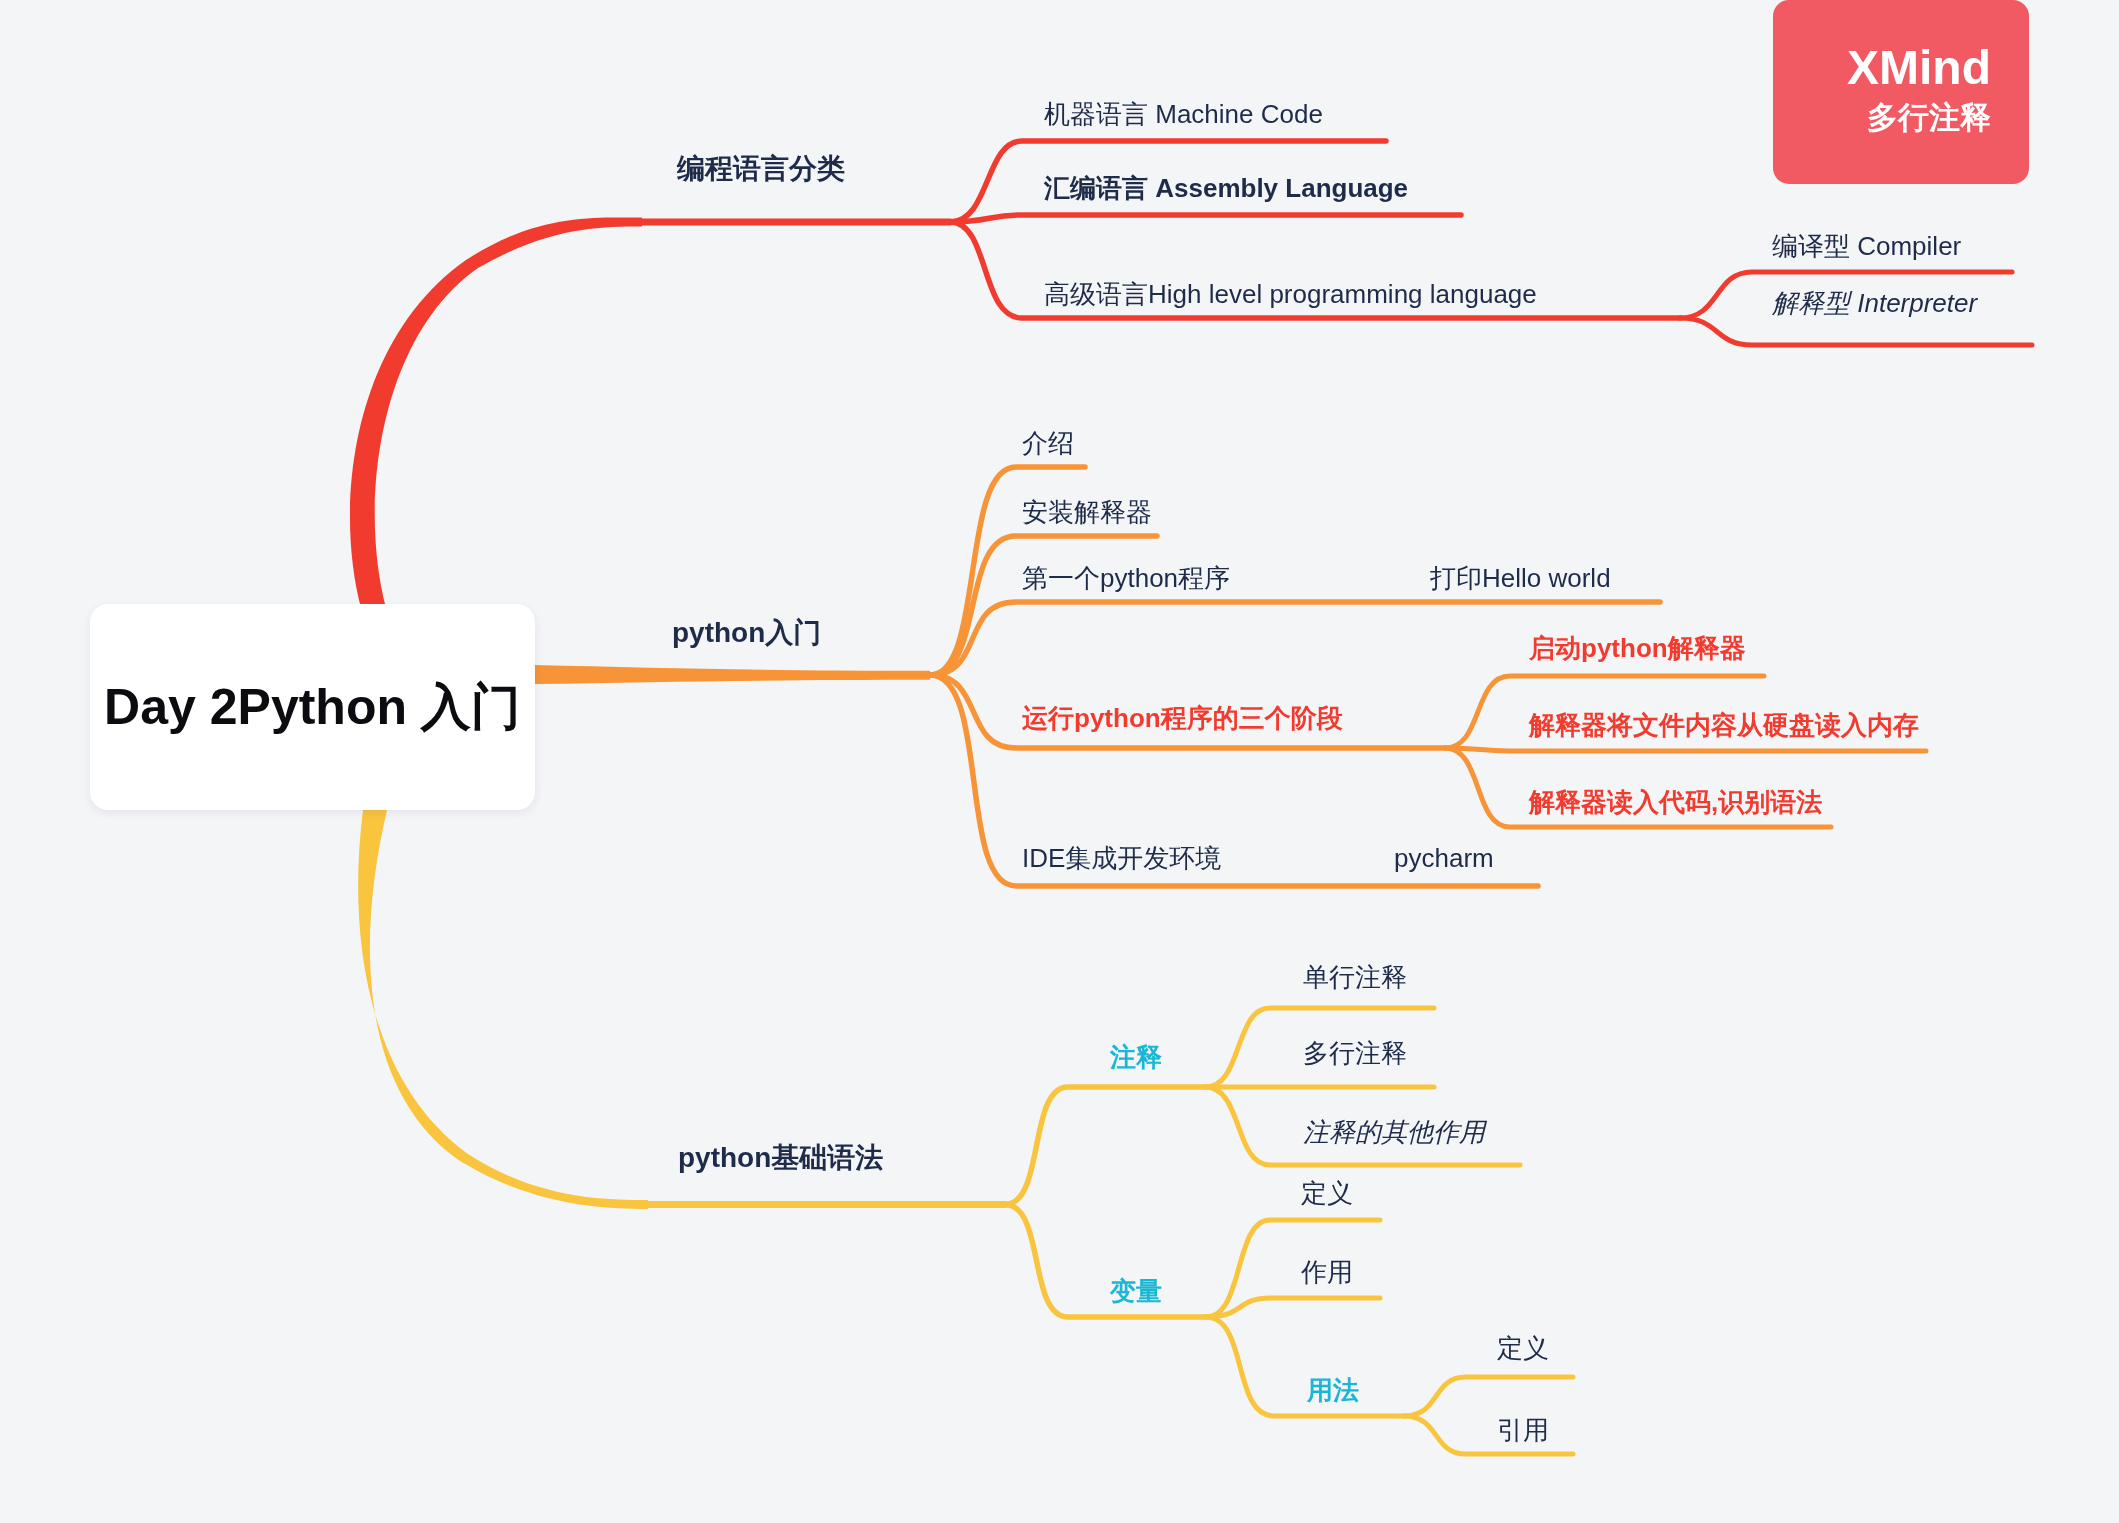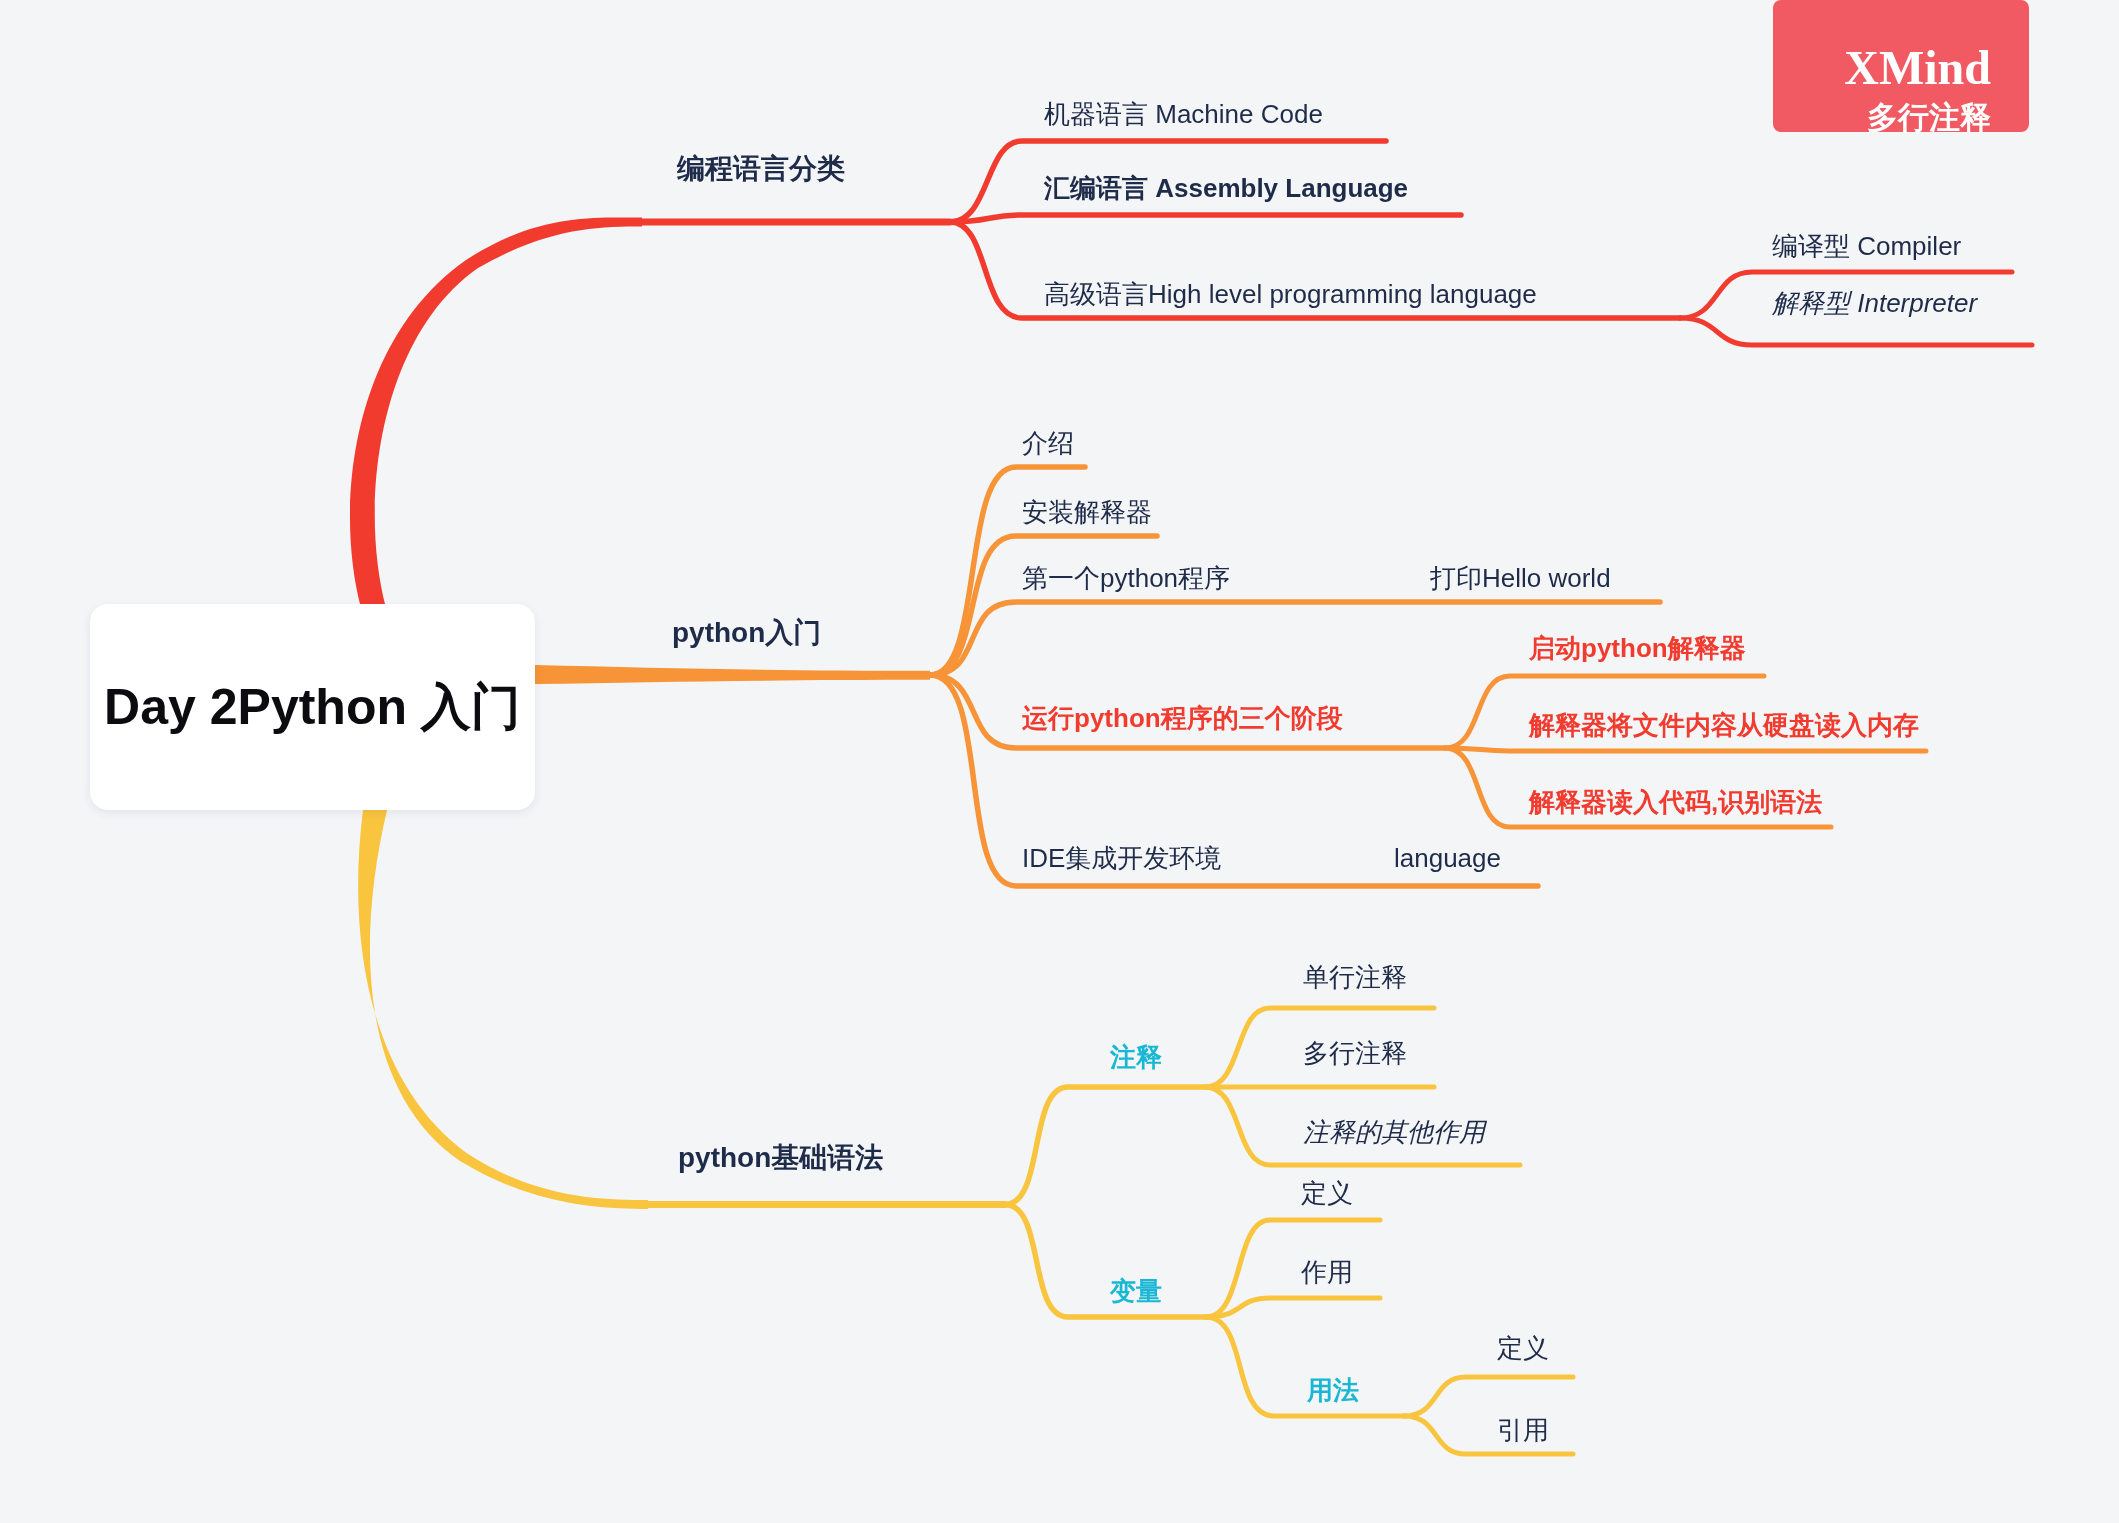--- a/index.html
+++ b/index.html
@@ -15,24 +15,24 @@
   .topic.red-bold{color:#f23b2f;font-weight:bold;}
   .topic.cyan-bold{color:#1ab7d5;font-weight:bold;}
   .root-node{
     position:absolute;left:90px;top:604px;width:445px;height:206px;
     background:#ffffff;border-radius:18px;
     box-shadow:0 3px 10px rgba(30,43,73,.08);
     display:flex;flex-direction:row;align-items:center;justify-content:center;
   }
   .root-node .line{font-size:50px;line-height:68px;font-weight:bold;color:#0c0c10;}
   .badge{
-    position:absolute;left:1773px;top:0;width:256px;height:132px;
-    background:#f15a62;border-radius:8px;
+    position:absolute;left:1773px;top:0;width:256px;height:184px;
+    background:#f15a62;border-radius:16px;
     display:flex;flex-direction:column;align-items:flex-end;
-    padding:42px 38px 0 0;box-sizing:border-box;font-family:Liberation Serif, serif;
+    padding:42px 38px 0 0;box-sizing:border-box;
   }
   .badge .t{color:#ffffff;font-weight:bold;font-size:48px;line-height:52px;}
   .badge .m{color:#ffffff;font-weight:bold;font-size:31px;line-height:40px;margin-top:4px;}
 </style>
 </head>
 <body>
 
 <div class="canvas">
 
   <svg class="wires" width="2119" height="1523" viewBox="0 0 2119 1523" fill="none">
@@ -90,21 +90,21 @@
   <div class="topic main" style="left:672px;top:610px;">python入门</div>
   <div class="topic" style="left:1022px;top:425px;">介绍</div>
   <div class="topic" style="left:1022px;top:494px;">安装解释器</div>
   <div class="topic" style="left:1022px;top:560px;">第一个python程序</div>
   <div class="topic" style="left:1430px;top:560px;">打印Hello world</div>
   <div class="topic red-bold" style="left:1022px;top:700px;">运行python程序的三个阶段</div>
   <div class="topic red-bold" style="left:1529px;top:630px;">启动python解释器</div>
   <div class="topic red-bold" style="left:1529px;top:707px;">解释器将文件内容从硬盘读入内存</div>
   <div class="topic red-bold" style="left:1529px;top:784px;">解释器读入代码,识别语法</div>
   <div class="topic" style="left:1022px;top:840px;">IDE集成开发环境</div>
-  <div class="topic" style="left:1394px;top:840px;">language</div>
+  <div class="topic" style="left:1394px;top:840px;">pycharm</div>
 
   <div class="topic main" style="left:678px;top:1135px;">python基础语法</div>
   <div class="topic cyan-bold" style="left:1110px;top:1039px;">注释</div>
   <div class="topic" style="left:1303px;top:959px;">单行注释</div>
   <div class="topic" style="left:1303px;top:1035px;">多行注释</div>
   <div class="topic" style="left:1303px;top:1114px;font-style:italic;">注释的其他作用</div>
   <div class="topic cyan-bold" style="left:1110px;top:1273px;">变量</div>
   <div class="topic" style="left:1301px;top:1175px;">定义</div>
   <div class="topic" style="left:1301px;top:1254px;">作用</div>
   <div class="topic cyan-bold" style="left:1307px;top:1372px;">用法</div>

